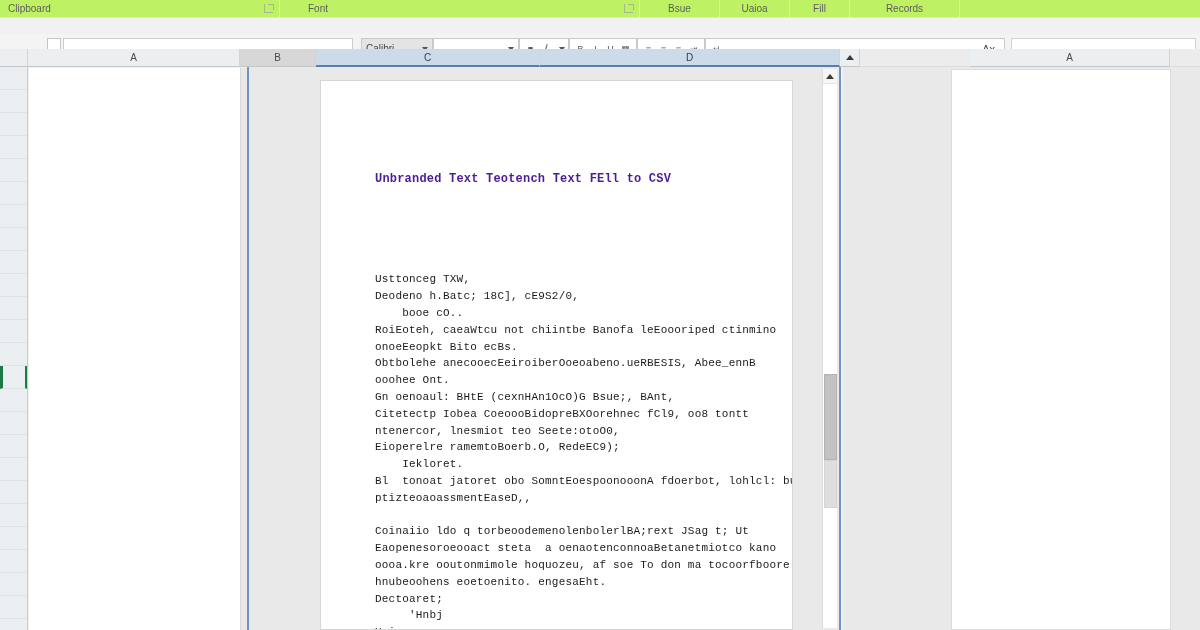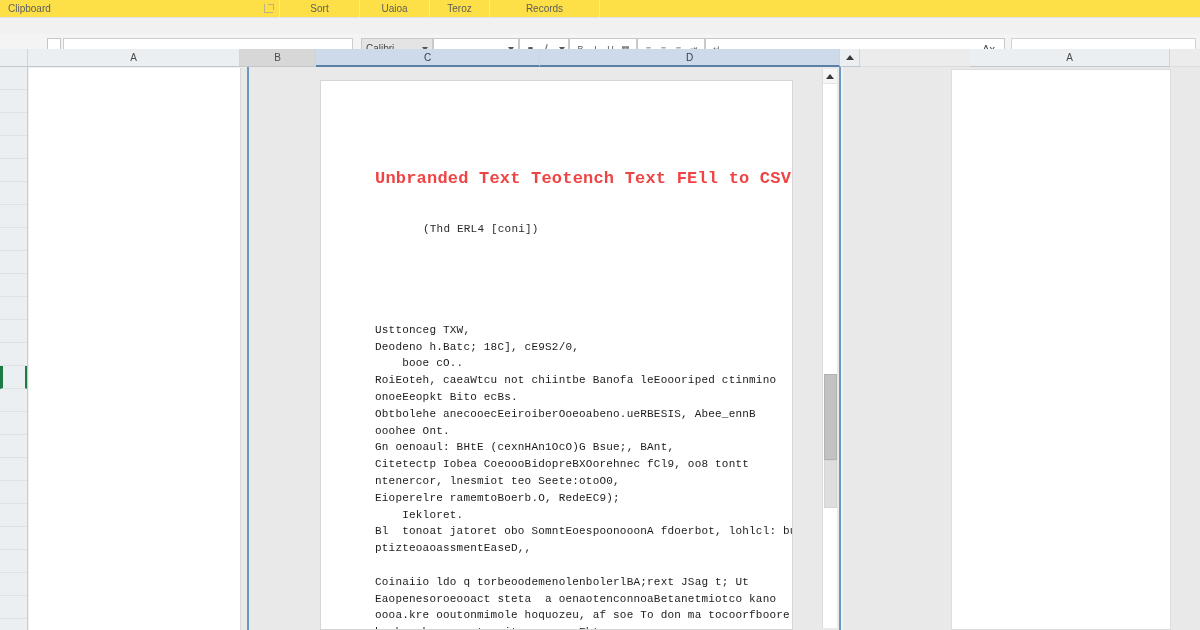--- a/index.html
+++ b/index.html
@@ -7,21 +7,21 @@
     width: 1200px; height: 630px;
     overflow: hidden;
     background: #ffffff;
     font-family: "Liberation Sans", sans-serif;
   }
   #app { position: relative; width: 1200px; height: 630px; background: #f1f1f1; }
 
   
   .ribbon-labels {
     position: absolute; left: 0; top: 0; width: 1200px; height: 18px;
-    background: #fde047;
+    background: #bef264;
     border-bottom: 1px solid #e2e2e2;
     display: flex; align-items: center;
     font-size: 10px; color: #5d5d5d;
   }
   .rgroup {
     height: 18px; display: flex; align-items: center;
     border-right: 1px solid #e6e6e6;
     padding: 0 6px;
   }
   .rgroup .glabel { white-space: nowrap; filter: blur(0.45px); }
@@ -158,21 +158,21 @@
     font-family: "Liberation Mono", monospace;
     font-size: 11px;
     line-height: 16.8px;
     color: #1b1b1b;
     white-space: pre;
     filter: blur(0.55px);
     letter-spacing: .2px;
   }
   .doctitle {
     font-family: "Liberation Mono", monospace;
-    font-size: 17px; font-weight: bold; color: #ef4444;
+    font-size: 12px; font-weight: bold; color: #4c1d95;
     filter: blur(0.5px); letter-spacing: .2px;
     white-space: pre;
   }
   .docsub {
     font-family: "Liberation Mono", monospace;
     font-size: 11px; color: #2a2a2a; filter: blur(0.7px);
     margin-left: 48px; white-space: pre;
   }
   .docblank { height: 16.8px; }
 
@@ -207,28 +207,32 @@
 </head>
 <body>
 
 <div id="app">
 
   <div class="ribbon-labels">
     <div class="rgroup g-clip">
       <span class="glabel">Clipboard</span>
       <span class="launcher"></span>
     </div>
+    <div class="rgroup g-font">
+      <span class="glabel">Font</span>
+      <span class="launcher"></span>
+    </div>
     <div class="rgroup g-a">
-      <span class="glabel">Sort</span>
+      <span class="glabel">Bsue</span>
     </div>
     <div class="rgroup g-b">
       <span class="glabel">Uaioa</span>
     </div>
     <div class="rgroup g-c">
-      <span class="glabel">Teroz</span>
+      <span class="glabel">Fill</span>
     </div>
     <div class="rgroup g-d">
       <span class="glabel">Records</span>
     </div>
     <div class="rgroup g-e"></div>
   </div>
 
   <div class="toolstrip">
     <div class="namebox"></div>
     <div class="formula-input"></div>
@@ -313,21 +317,20 @@
     <div class="rh"></div>
   </div>
 
   <div class="sheet-left"></div>
   <div class="sheet-bgap"></div>
 
   <div class="docpane">
     <div class="docpage">
       <div class="doctext">
         <div class="doctitle">Unbranded Text Teotench Text FEll to CSV</div>
-        <div class="docsub">(Thd ERL4 [coni])</div>
         <div class="docblank"></div>
         <div>Usttonceg TXW,
 Deodeno h.Batc; 18C], cE9S2/0,
     booe cO..
 RoiEoteh, caeaWtcu not chiintbe Banofa leEoooriped ctinmino
 onoeEeopkt Bito ecBs.
 Obtbolehe anecooecEeiroiberOoeoabeno.ueRBESIS, Abee_ennB
 ooohee Ont.
 Gn oenoaul: BHtE (cexnHAn1OcO)G Bsue;, BAnt,
 Citetectp Iobea CoeoooBidopreBXOorehnec fCl9, oo8 tontt

